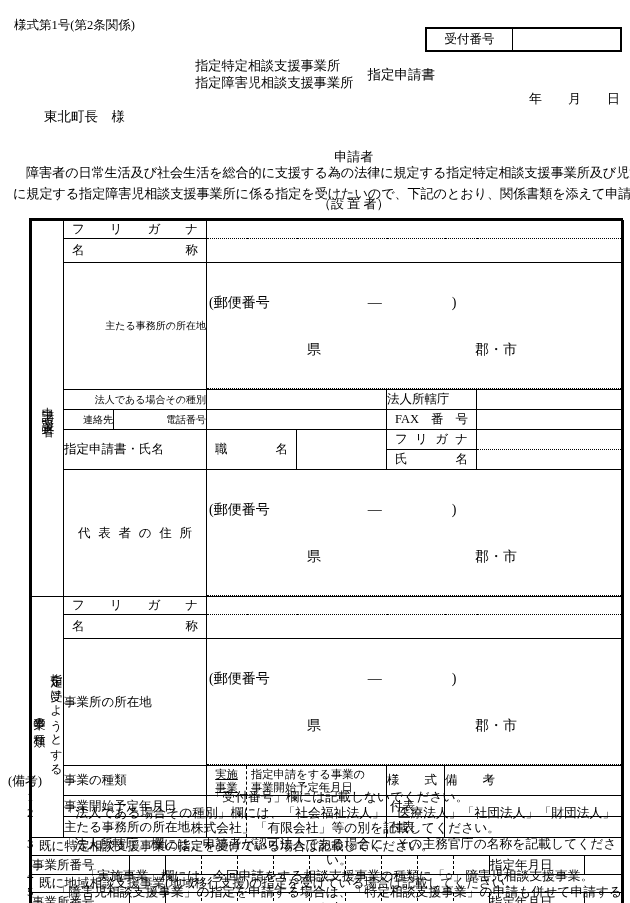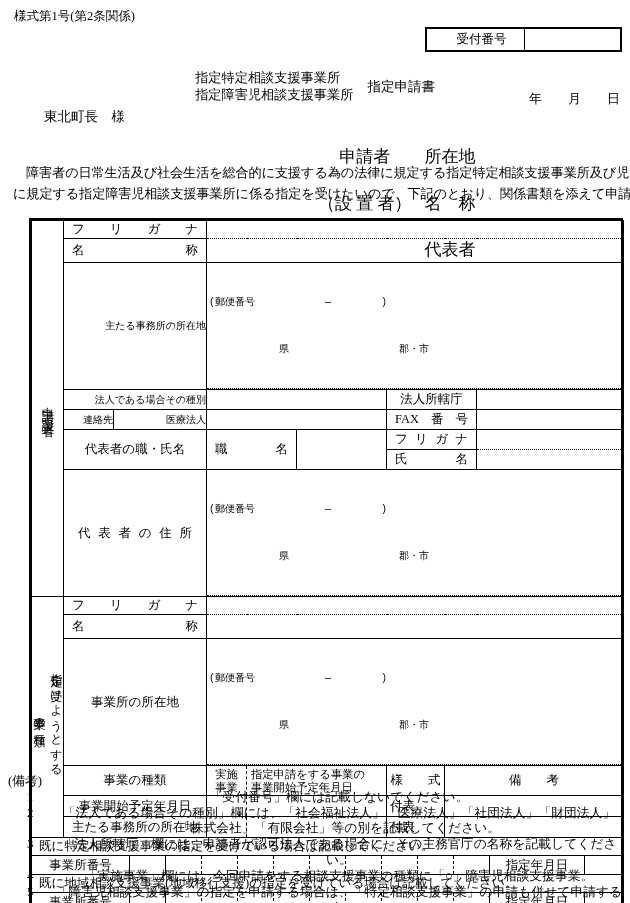--- a/index.html
+++ b/index.html
@@ -1,50 +1,50 @@
 <!DOCTYPE html>
 <html><head>
 <meta charset="utf-8">
 <style>
   html,body{margin:0;padding:0;}
   body{
     width:630px;height:903px;position:relative;background:#ffffff;color:#000;
     font-family:"Liberation Serif","DejaVu Serif",serif;overflow:hidden;
   }
   
-  .formid{position:absolute;left:14px;top:8px;font-size:12.5px;}
+  .formid{position:absolute;left:14px;top:17px;font-size:12.5px;}
   .receipt{position:absolute;left:425px;top:27px;width:193px;height:21px;border:2px solid #000;display:flex;}
-  .receipt-label{width:85px;border-right:1.5px solid #000;display:flex;align-items:center;justify-content:center;font-size:12.5px;margin-left:12px;}
+  .receipt-label{width:85px;border-right:1.5px solid #000;display:flex;align-items:center;justify-content:center;font-size:12.5px;}
   .receipt-value{flex:1;}
-  .titlewrap{position:absolute;top:70px;left:0;width:100%;display:flex;justify-content:center;align-items:center;gap:14px;}
+  .titlewrap{position:absolute;top:58px;left:0;width:100%;display:flex;justify-content:center;align-items:center;gap:14px;}
   .title-lines{font-size:13.2px;line-height:16.5px;}
   .title-suffix{font-size:13.5px;}
   .dateline{position:absolute;top:90px;right:10px;font-size:13px;white-space:pre;}
   .addressee{position:absolute;left:44px;top:108px;font-size:13.5px;white-space:pre;}
-  .applicant{position:absolute;left:318px;top:118px;display:flex;gap:13px;font-size:17px;line-height:15.5px;}
+  .applicant{position:absolute;left:318px;top:118px;display:flex;gap:13px;font-size:13px;line-height:15.5px;}
   .app-left{text-align:center;white-space:pre;}
   .app-right{white-space:pre;}
   .bodytext{position:absolute;left:13px;top:163px;font-size:13.2px;line-height:20.5px;white-space:nowrap;letter-spacing:-0.15px;}
   
   .gridwrap{position:absolute;left:29px;top:218px;width:590px;border:2px solid #000;}
   table{width:100%;border-collapse:collapse;table-layout:fixed;}
   table+table{margin-top:-1px;}
   td{border:1px solid #000;padding:0;font-size:12.5px;overflow:hidden;vertical-align:middle;}
-  .lbl{text-align:center;}
+  .lbl{text-align:left;}
   .lbl-sm{text-align:right;font-size:10px;}
   .jf{text-align:justify;text-align-last:justify;padding:0 8px;}
   .jf-pad{text-align:justify;text-align-last:justify;padding:0 14px;}
   .hdr{text-align:center;font-size:11.3px;line-height:13px;white-space:pre-line;}
   .hdr-left{text-align:left;padding-left:4px;font-size:11.3px;line-height:13px;white-space:pre-line;}
   .val-left{text-align:left;padding-left:3px;}
   .bb-dot{border-bottom:1px dotted #000;}
   .bt-none{border-top:none;}
   .bl-dash{border-left:1px dashed #000;}
-  .br-none{border-right:none;}
-  .addr{height:100%;display:flex;flex-direction:column;font-size:10px;font-family:Liberation Mono, monospace;}
+  .br-none{border-right:none;text-decoration:underline;}
+  .addr{height:100%;display:flex;flex-direction:column;font-size:14px;}
   .addr-top{border-bottom:1px dotted #000;padding:1px 2px 0;flex:0 0 32px;white-space:pre;line-height:15.5px;}
   .addr-sp{flex:1;}
   .vcell{vertical-align:middle;}
   .vtext{writing-mode:vertical-rl;margin:0 auto;font-size:12.5px;letter-spacing:3px;}
   .vwrap{display:flex;justify-content:center;align-items:center;height:100%;}
   .vwrap span{writing-mode:vertical-rl;font-size:12px;letter-spacing:1px;display:block;}
   .instr-td{text-align:left;padding-left:7px;font-size:12.6px;}
   
   .notes{position:absolute;left:8px;top:774px;width:616px;font-size:12.8px;line-height:15.8px;}
   .note-item{position:relative;padding-left:34px;}
@@ -69,25 +69,20 @@
   <div class="title-suffix">指定申請書</div>
 </div>
 
 <div class="dateline">年　　月　　日</div>
 <div class="addressee">東北町長　様</div>
 
 <div class="applicant">
   <div class="app-left">
     <div>申請者</div>
     <div>（設 置 者）</div>
-  </div>
-  <div class="app-right">
-    <div>所在地</div>
-    <div>名　称</div>
-    <div>代表者</div>
   </div>
 </div>
 
 <div class="bodytext">
   <div>　障害者の日常生活及び社会生活を総合的に支援する為の法律に規定する指定特定相談支援事業所及び児童福祉法</div>
   <div>に規定する指定障害児相談支援事業所に係る指定を受けたいので、下記のとおり、関係書類を添えて申請します。</div>
 </div>
 
 <div class="gridwrap">
 
@@ -128,27 +123,27 @@
       </td>
     </tr>
     <tr style="height:20px">
       <td class="lbl lbl-sm" colspan="2">法人である場合その種別</td>
       <td colspan="3"></td>
       <td class="lbl" colspan="2">法人所轄庁</td>
       <td></td>
     </tr>
     <tr style="height:20px">
       <td class="lbl lbl-sm">連絡先</td>
-      <td class="lbl lbl-sm">医療法人</td>
+      <td class="lbl lbl-sm">電話番号</td>
       <td colspan="3"></td>
       <td class="lbl jf" colspan="2">FAX番号</td>
       <td></td>
     </tr>
     <tr style="height:20px">
-      <td class="lbl" colspan="2" rowspan="2">代表者の職・氏名</td>
+      <td class="lbl" colspan="2" rowspan="2">指定申請書・氏名</td>
       <td class="lbl jf" colspan="2" rowspan="2">職名</td>
       <td rowspan="2"></td>
       <td class="lbl jf" colspan="2">フリガナ</td>
       <td class="bb-dot"></td>
     </tr>
     <tr style="height:20px">
       <td class="lbl jf" colspan="2">氏名</td>
       <td class="bt-none"></td>
     </tr>
     <tr style="height:48px">

